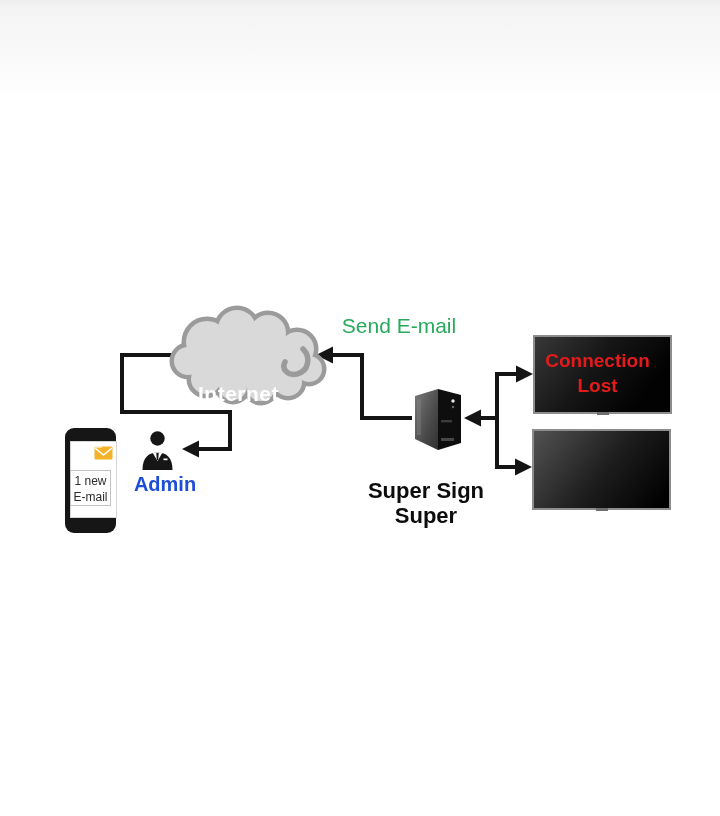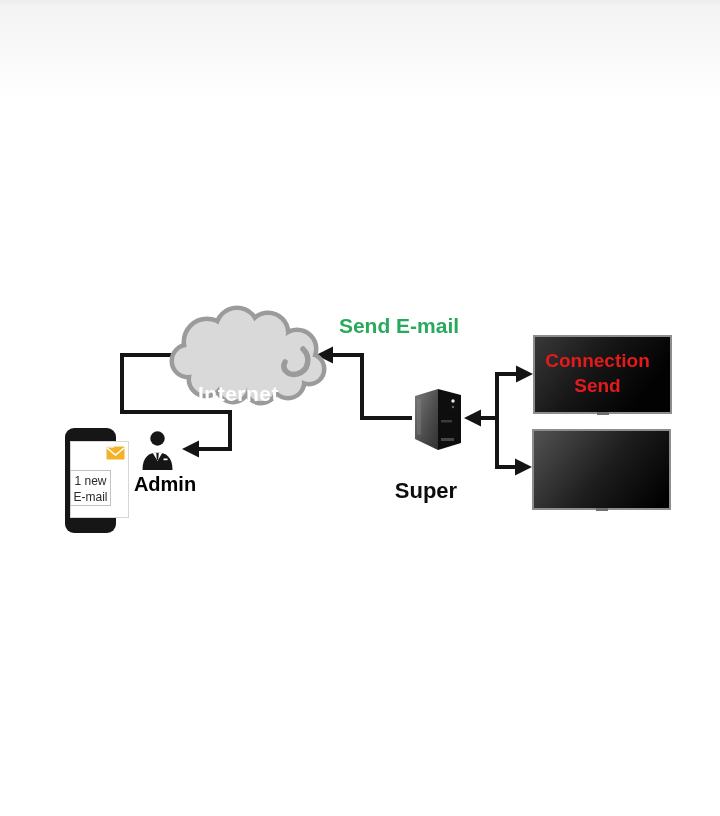--- a/index.html
+++ b/index.html
@@ -12,45 +12,45 @@
   .top-fade{
     position:absolute;left:0;top:0;width:720px;height:100px;
     background:linear-gradient(180deg,#ededed 0px,#f4f4f4 8px,#fbfbfb 70px,#ffffff 100px);
   }
   svg.diagram{position:absolute;left:0;top:0;width:720px;height:816px;}
   .cloud-stroke{fill:#d9d9d9;stroke:#9b9b9b;stroke-width:9px;}
   .cloud-fill{fill:#d9d9d9;}
   .flow-line{fill:none;stroke:#141414;stroke-width:4px;stroke-linejoin:miter;}
   .arrow-head{fill:#141414;stroke:none;}
 
-  .label{position:absolute;color:#111;font-weight:bold;}
+  .label{position:absolute;color:#111;}
   .internet-label{
     left:181px;top:342px;width:115px;text-align:center;
     font-size:21px;font-weight:bold;color:#ffffff;letter-spacing:.5px;margin-top:40px;
   }
   .send-email-label{
     left:338px;top:314px;width:122px;text-align:center;
     font-size:21px;color:#28aa5c;
   }
   .server-label{
     left:353px;top:478px;width:146px;text-align:center;
     font-size:22px;font-weight:bold;line-height:25px;color:#0d0d0d;
   }
   .admin-label{
     left:128px;top:473px;width:74px;text-align:center;
-    font-size:20px;font-weight:bold;color:#000000;
+    font-size:20px;font-weight:bold;color:#1d4ed8;
   }
 
   
   .phone{
     position:absolute;left:65px;top:428px;width:51px;height:105px;
     background:#161616;border-radius:9px;box-sizing:border-box;
   }
   .phone-screen{
-    position:absolute;left:5px;top:13px;width:59px;height:77px;
+    position:absolute;left:5px;top:13px;width:47px;height:77px;
     background:#ffffff;border:1px solid #d6d6d6;box-sizing:border-box;
   }
   .phone-msgbox{
     position:absolute;left:-1px;top:28px;width:41px;height:36px;
     border:1px solid #c2c2c2;box-sizing:border-box;background:#ffffff;
     text-align:center;font-size:12px;line-height:16px;color:#2b2b2b;padding-top:2px;
   }
   .envelope{position:absolute;right:3px;top:4px;}
 
   
@@ -140,20 +140,21 @@
       <polygon points="16.3,25 18.7,25 18.2,32 16.8,32" fill="#161616"></polygon>
       <rect x="23.5" y="30.5" width="4" height="1.7" fill="#ffffff"></rect>
     </g>
   </svg>
 
   <div class="label internet-label">Internet</div>
 
   <div class="label send-email-label">Send E-mail</div>
 
   <div class="label server-label">
+    <div>Super Sign</div>
     <div>Super</div>
   </div>
 
   <div class="label admin-label">Admin</div>
 
   <div class="phone">
     <div class="phone-screen">
       <svg class="envelope" width="19" height="14" viewBox="0 0 19 14">
         <rect x="0.5" y="0.5" width="18" height="13" rx="1.2" fill="#f3b229"></rect>
         <path d="M 1,2 L 9.5,9 L 18,2" fill="none" stroke="#ffffff" stroke-width="1.6"></path>
@@ -163,21 +164,21 @@
         <div>1 new</div>
         <div>E-mail</div>
       </div>
     </div>
   </div>
 
   <div class="display display-1">
     <div class="screen">
       <div class="conn-lost">
         <div>Connection</div>
-        <div>Send</div>
+        <div>Lost</div>
       </div>
     </div>
     <div class="notch"></div>
   </div>
 
   <div class="display display-2">
     <div class="screen"></div>
     <div class="notch"></div>
   </div>
 </div>

